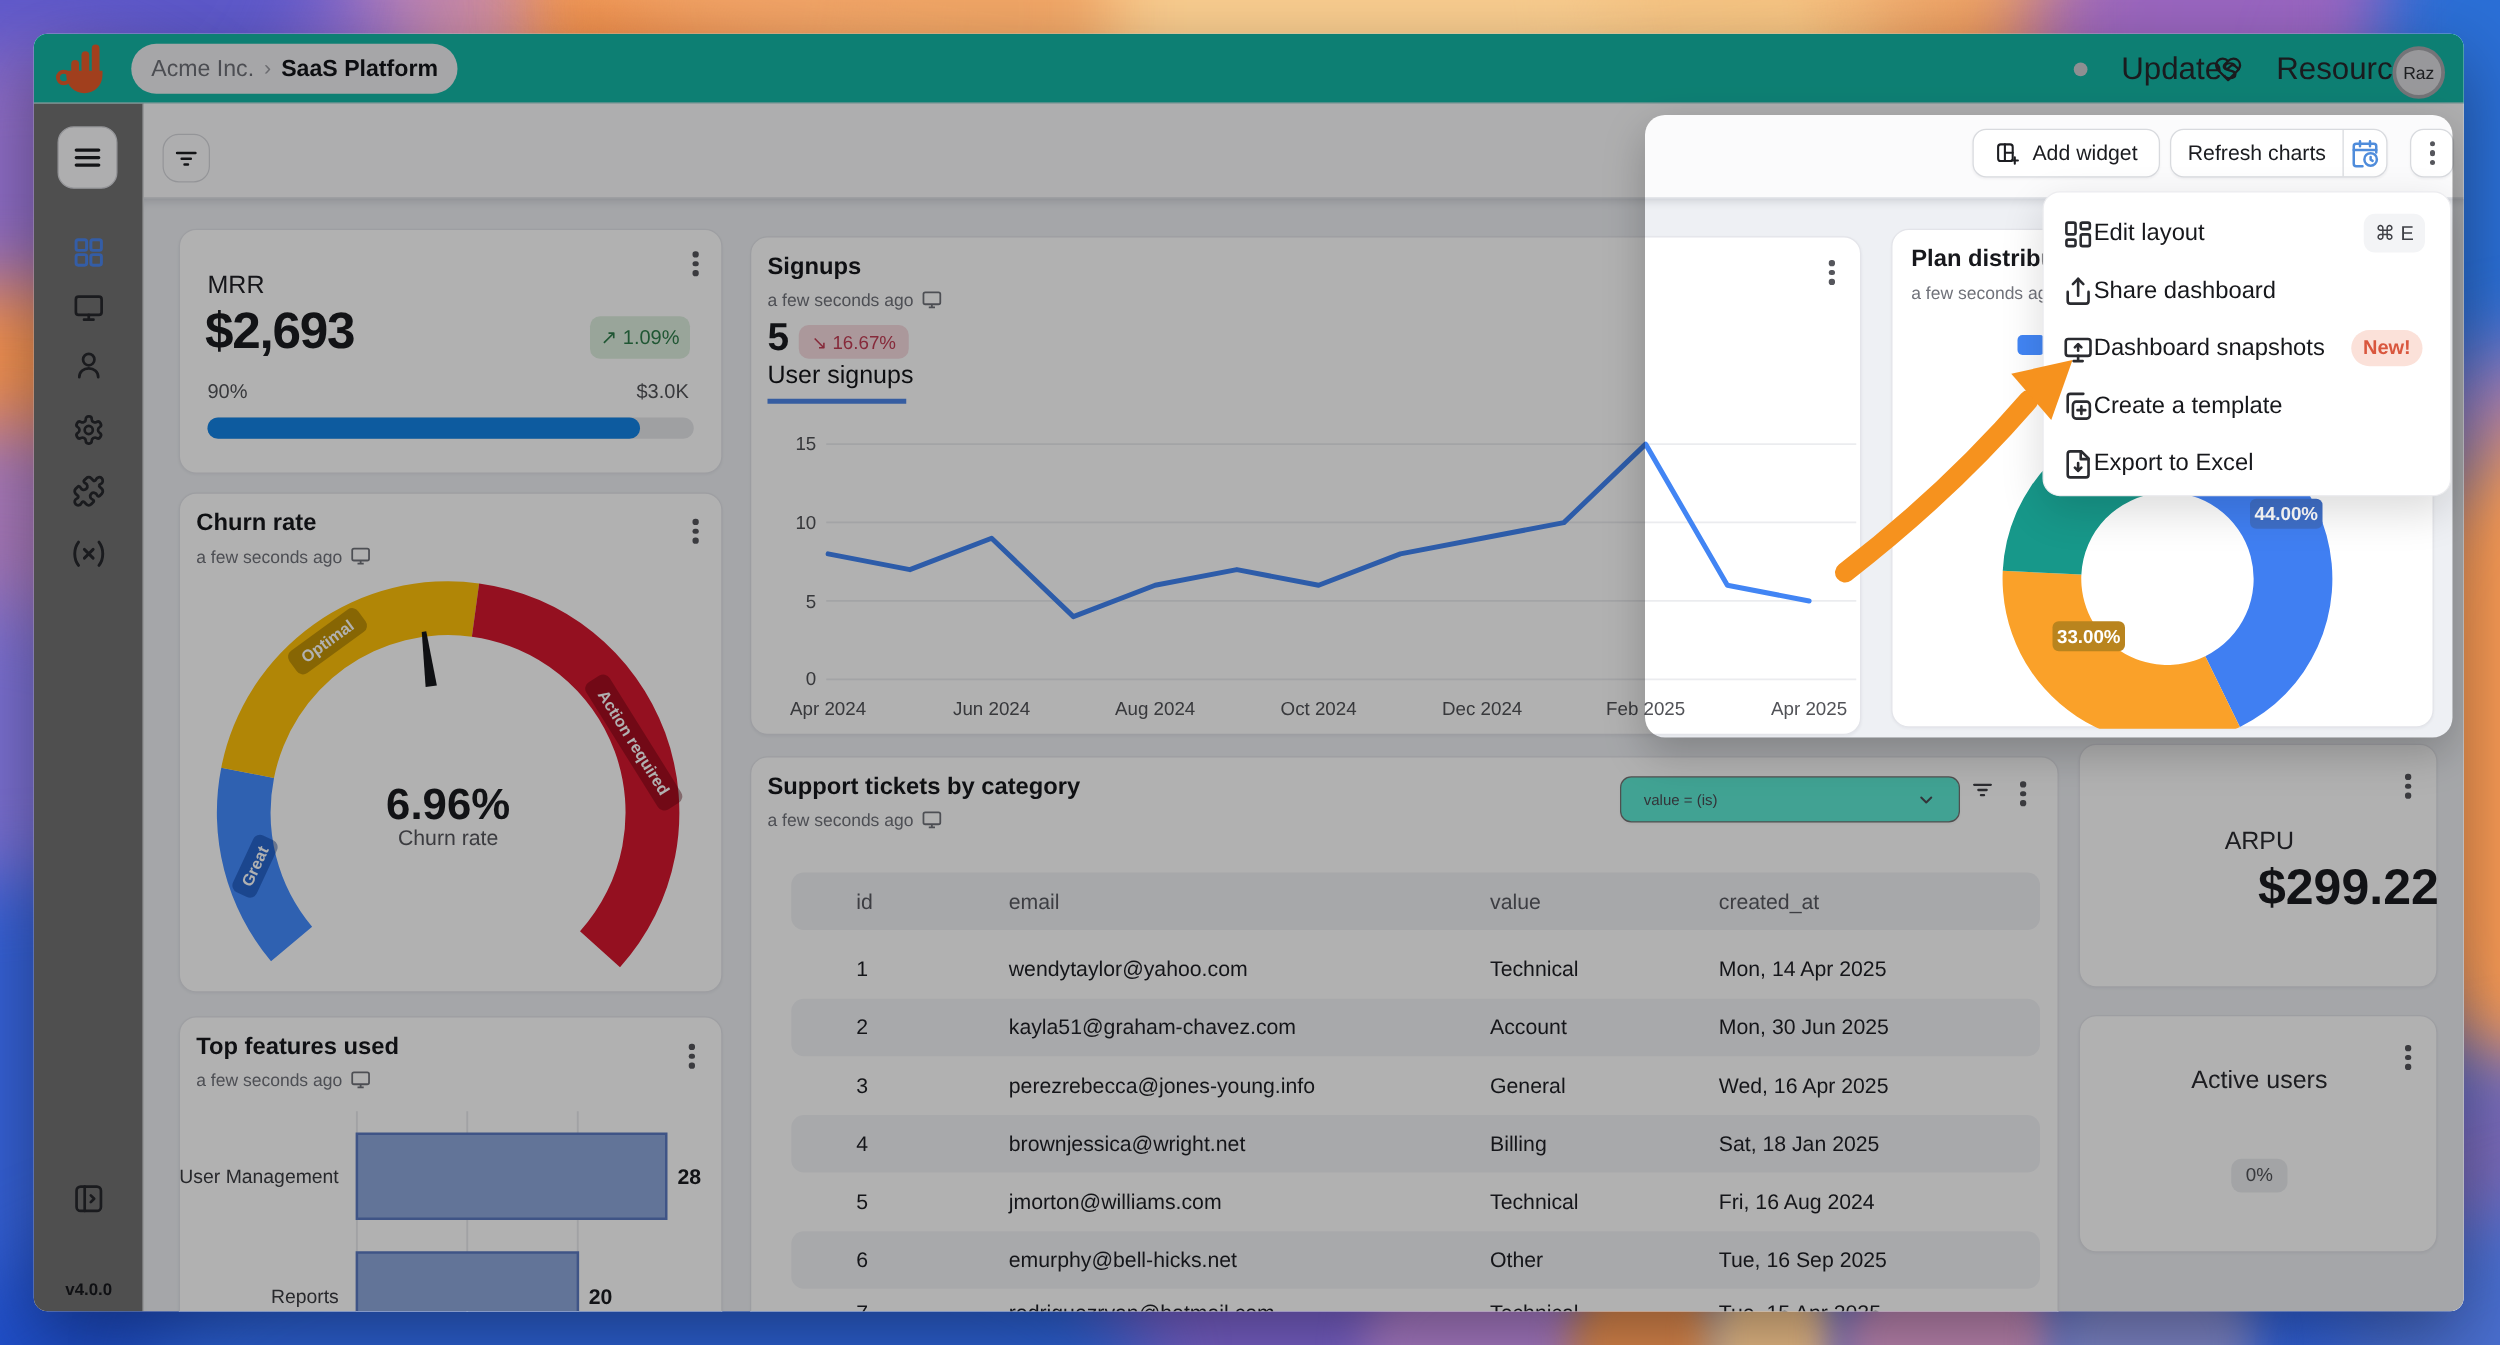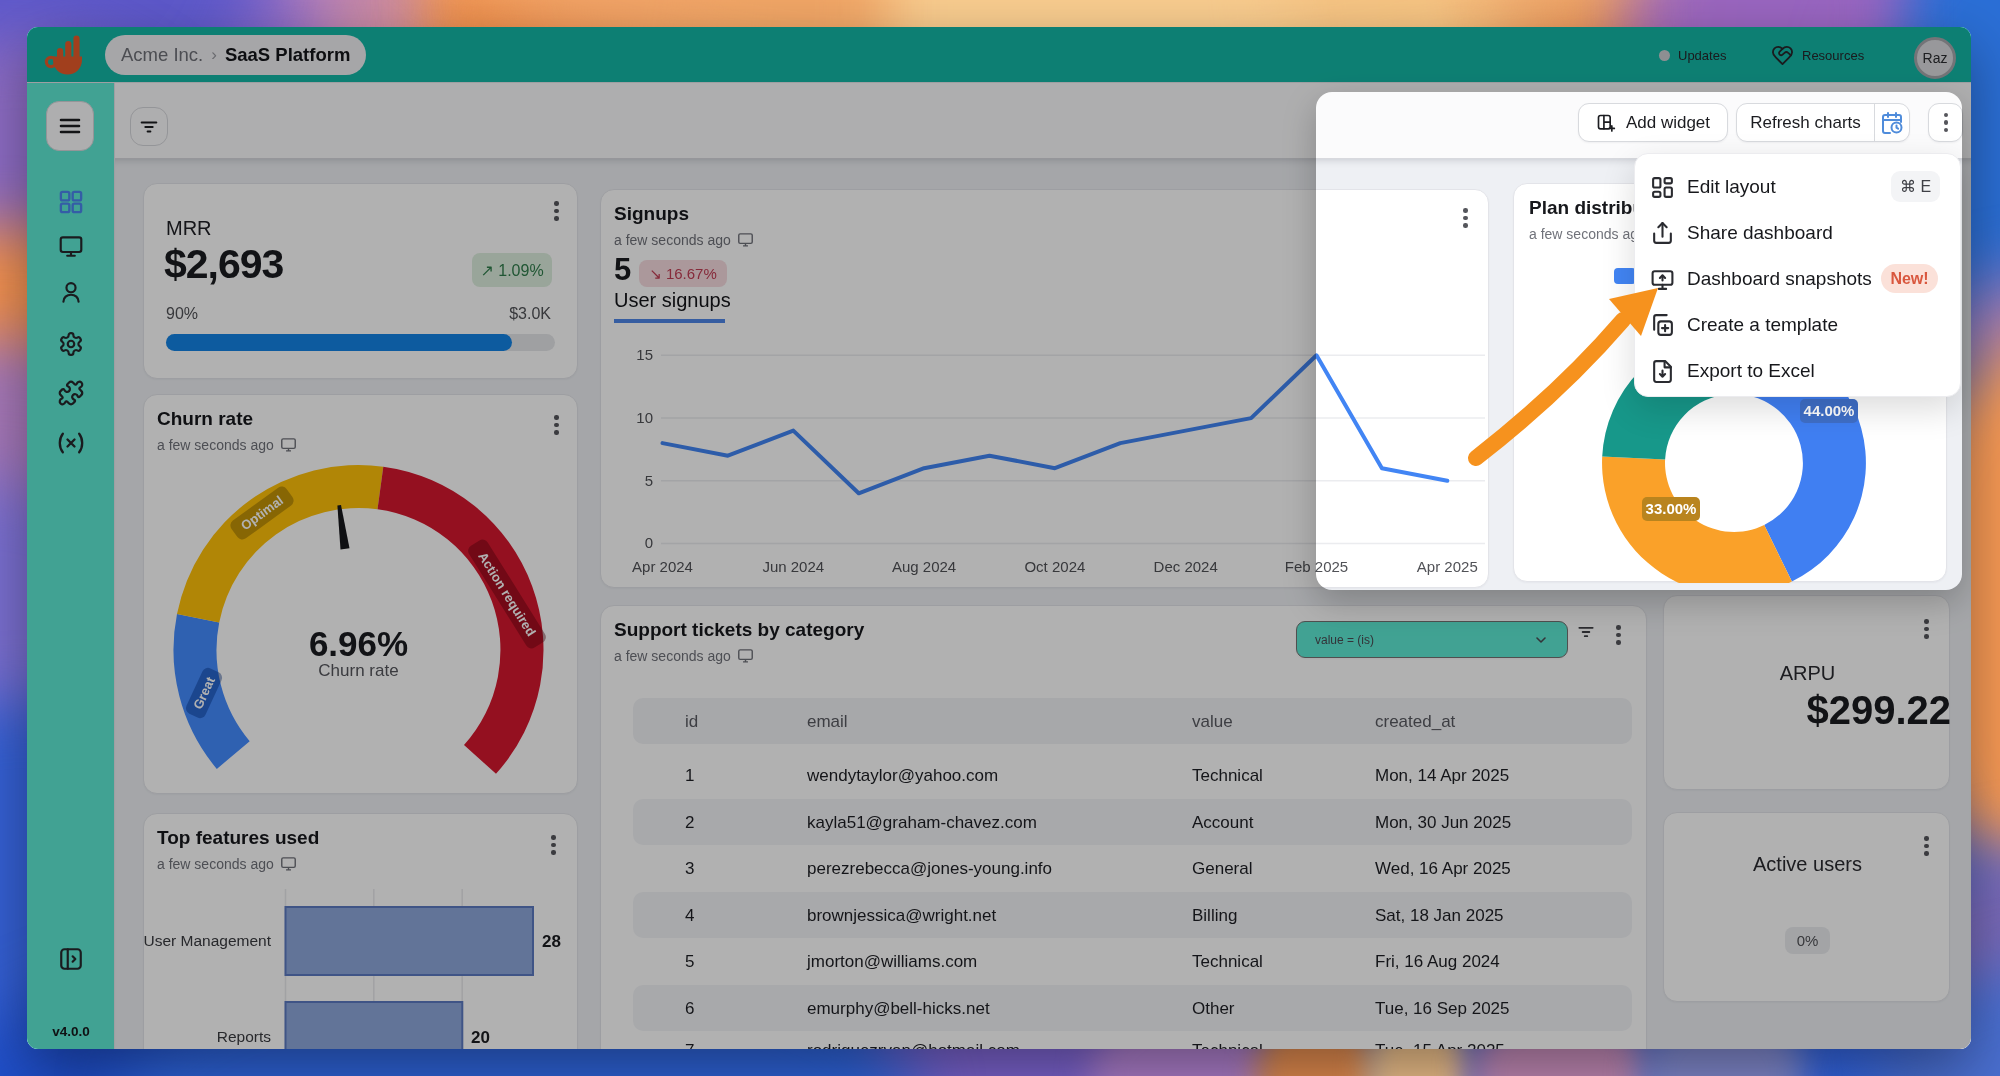--- a/index.html
+++ b/index.html
@@ -19,28 +19,28 @@
 
 
 #topbar { position:absolute; left:0; top:0; right:0; height:56px; background:#14b8a6;
   border-bottom:1px solid #e4e5e9; }
 #crumb { position:absolute; left:78px; top:8px; height:40px; padding:0 16px;
   background:#efeff2; border-radius:20px; display:flex; align-items:center; gap:8px;
   font-size:18.5px; }
 #crumb .c1 { color:#6e7077; }
 #crumb .sep { color:#9a9ba1; font-size:17px; }
 #crumb .c2 { color:#141519; font-weight:700; }
-.navitem { position:absolute; top:0; height:56px; display:flex; align-items:center; gap:8px;
-  font-size:13px; color:#26272c; font-weight:500; }
+.navitem { position:absolute; top:0; height:56px; display:flex; align-items:center; gap:27px;
+  font-size:25px; color:#26272c; font-weight:500; }
 #avatar { position:absolute; left:1887px; top:10px; width:42px; height:42px; border-radius:50%;
   background:#dcdcdf; border:3px solid #a7a8ad; display:flex; align-items:center; justify-content:center;
   font-size:14px; font-weight:500; color:#2b2c30; }
 
 
-#sidebar { position:absolute; left:0; top:56px; width:88px; bottom:0; background:#5eead4;
+#sidebar { position:absolute; left:0; top:56px; width:88px; bottom:0; background:#737373;
   border-right:1px solid #e4e5e9; }
 .iconbtn { position:absolute; border:1.5px solid #d6d7dc; border-radius:13px; background:#fbfbfc;
   display:flex; align-items:center; justify-content:center; }
 .sic { position:absolute; left:50%; transform:translate(-50%,-50%); }
 
 
 #toolbar { position:absolute; left:88px; top:56px; right:0; height:75px; background:#fbfbfc; }
 .tbtn { position:absolute; background:#fff; border:1px solid #d8dade; border-radius:11px;
   display:flex; align-items:center; justify-content:center; gap:10px;
   font-size:17px; color:#1b1c20; font-weight:500; box-shadow:0 1px 2px rgba(16,24,40,.05); }
@@ -53,21 +53,21 @@
 .ctitle { position:absolute; font-size:19px; font-weight:700; color:#17181c; }
 .csub { position:absolute; font-size:14px; color:#70727a; display:flex; align-items:center; gap:6px; }
 .kebab { position:absolute; width:4px; }
 .kebab i { display:block; width:4.5px; height:4.5px; border-radius:50%; background:#55565c; margin-bottom:3px; }
 .badge { position:absolute; border-radius:8px; display:flex; align-items:center; justify-content:center;
   gap:5px; font-size:16px; }
 
 
 #menu { position:absolute; left:1607px; top:126px; width:327px; height:244px; background:#fff;
   border:1px solid #ececef; border-radius:14px; box-shadow:0 12px 34px rgba(0,0,0,.14); padding:10px 0 0; }
-.mitem { position:relative; height:46px; display:flex; align-items:center; padding-left:15px; gap:12px;
+.mitem { position:relative; height:46px; display:flex; align-items:center; padding-left:15px; 
   font-size:19px; color:#17181c; }
 .pill { position:absolute; border-radius:9px; display:flex; align-items:center; justify-content:center; }
 
 
 #dim { position:absolute; inset:0; border-radius:11px; overflow:hidden; pointer-events:none; }
 #cut { position:absolute; left:1289px; top:65px; width:646px; height:498px; border-radius:16px;
   box-shadow:0 0 0 4000px rgba(0,0,0,0.305), 0 12px 34px rgba(0,0,0,0.22); }
 </style>
 </head>
 <body>

